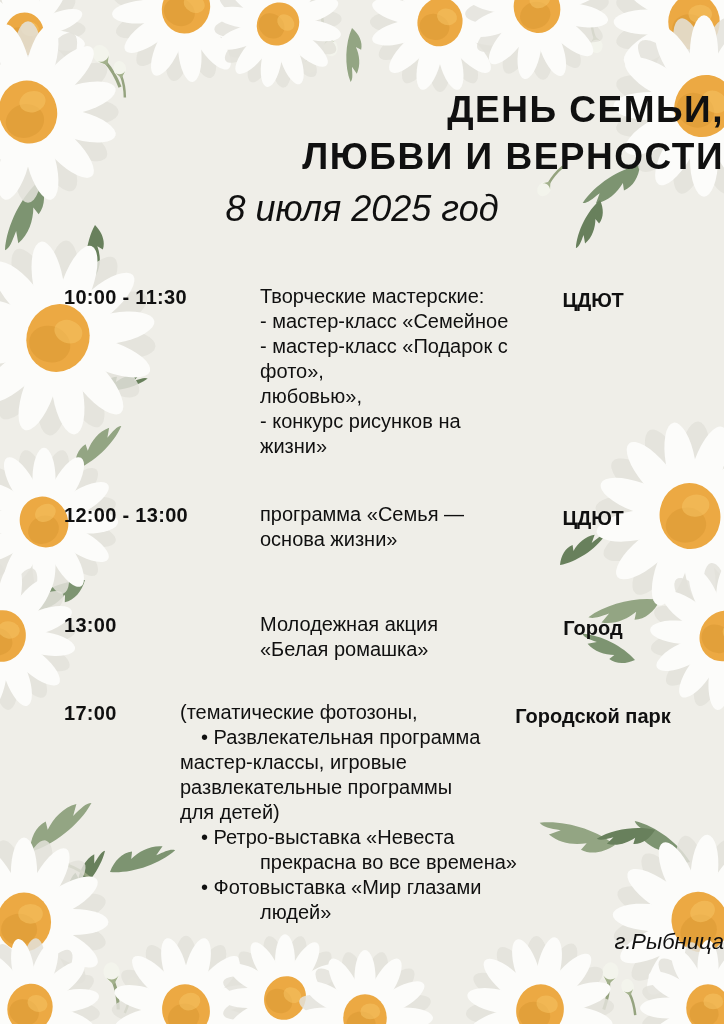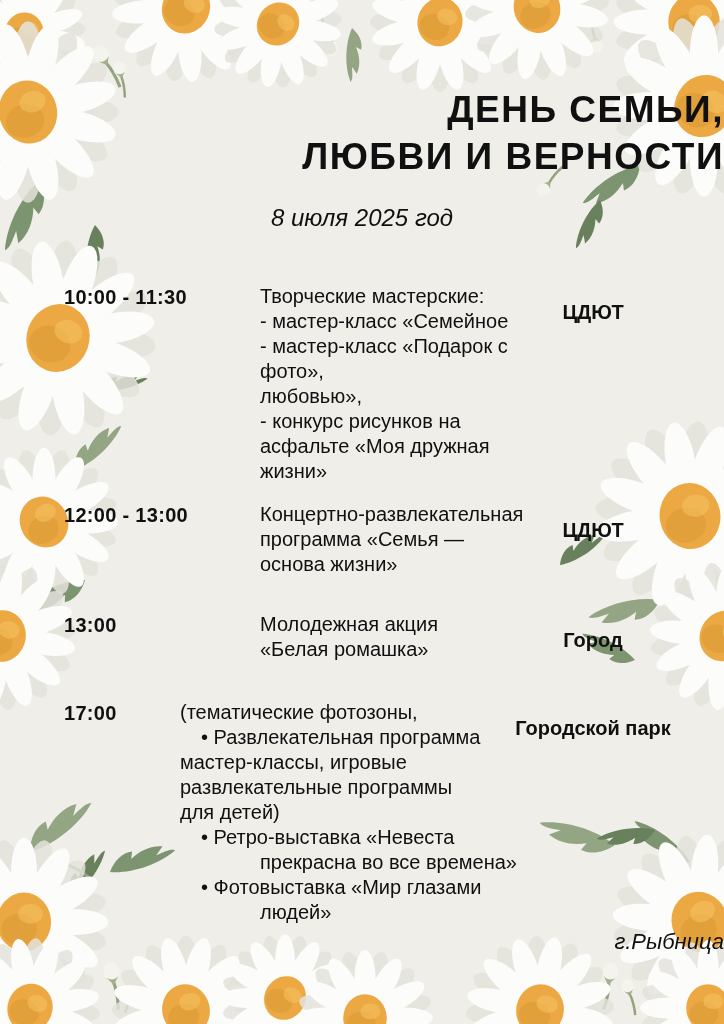--- a/index.html
+++ b/index.html
@@ -10,40 +10,40 @@
     font-family:"Liberation Sans", sans-serif;
   }
   .flower-layer{position:absolute;inset:0;width:100%;height:100%;}
   .content{position:absolute;inset:0;}
   .title{
     position:absolute;top:86px;left:0;width:100%;margin:0;
     text-align:right;font-size:37px;line-height:47px;font-weight:bold;
     letter-spacing:1.5px;
   }
   .date{
-    position:absolute;top:204px;left:0;width:100%;
-    text-align:center;font-style:italic;font-size:24px;
+    position:absolute;top:188px;left:0;width:100%;
+    text-align:center;font-style:italic;font-size:36px;
   }
   .schedule{position:absolute;inset:0;}
   .row{position:absolute;left:0;width:100%;}
   .schedule .row:nth-child(1){top:284px;}
   .schedule .row:nth-child(2){top:502px;}
   .schedule .row:nth-child(3){top:612px;}
   .schedule .row:nth-child(4){top:700px;}
   .time{
     position:absolute;left:64px;top:2px;
     font-weight:bold;font-size:20px;white-space:nowrap;letter-spacing:.3px;
   }
   .desc{position:absolute;left:180px;top:0;width:335px;font-size:20px;line-height:25px;}
   .line{white-space:nowrap;}
   .line.i0{padding-left:0;}
   .line.i1{padding-left:21px;}
   .line.i2{padding-left:44px;margin-left:36px;}
   .loc{
-    position:absolute;left:496px;top:16px;width:194px;
+    position:absolute;left:496px;top:4px;width:194px;
     text-align:center;font-weight:bold;font-size:20px;line-height:24px;
   }
   .footer{
     position:absolute;top:929px;left:0;width:100%;
     text-align:right;font-style:italic;font-size:22px;
   }
 </style>
 </head>
 <body>
 
@@ -747,30 +747,28 @@
     <div class="schedule">
   <div class="row">
     <div class="time">10:00 - 11:30</div>
     <div class="desc">
             <div class="line i2">Творческие мастерские:</div>
             <div class="line i2">- мастер-класс «Семейное</div>
             <div class="line i2">- мастер-класс «Подарок с</div>
             <div class="line i2">фото»,</div>
             <div class="line i2">любовью»,</div>
             <div class="line i2">- конкурс рисунков на</div>
-            <div class="line i2">асфальте «Моя дружная</div>
             <div class="line i2">жизни»</div>
           </div>
     <div class="loc">ЦДЮТ</div>
   </div>
 
   <div class="row">
     <div class="time">12:00 - 13:00</div>
     <div class="desc">
-            <div class="line i2">Концертно-развлекательная</div>
             <div class="line i2">программа «Семья —</div>
             <div class="line i2">основа жизни»</div>
           </div>
     <div class="loc">ЦДЮТ</div>
   </div>
 
   <div class="row">
     <div class="time">13:00</div>
     <div class="desc">
             <div class="line i2">Молодежная акция</div>

